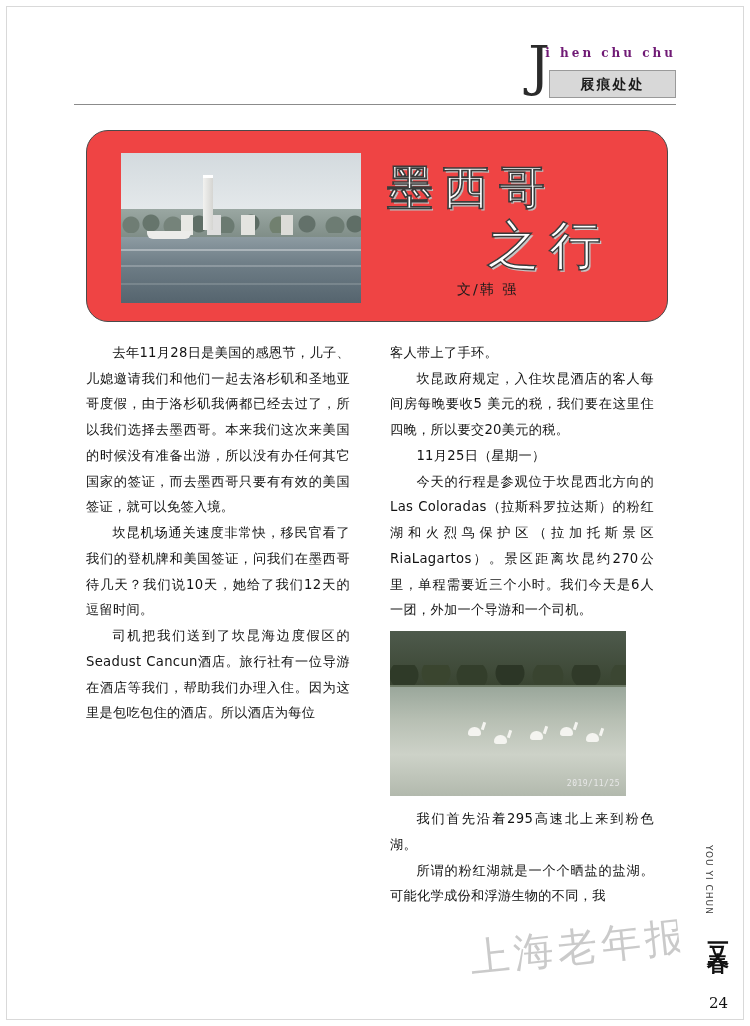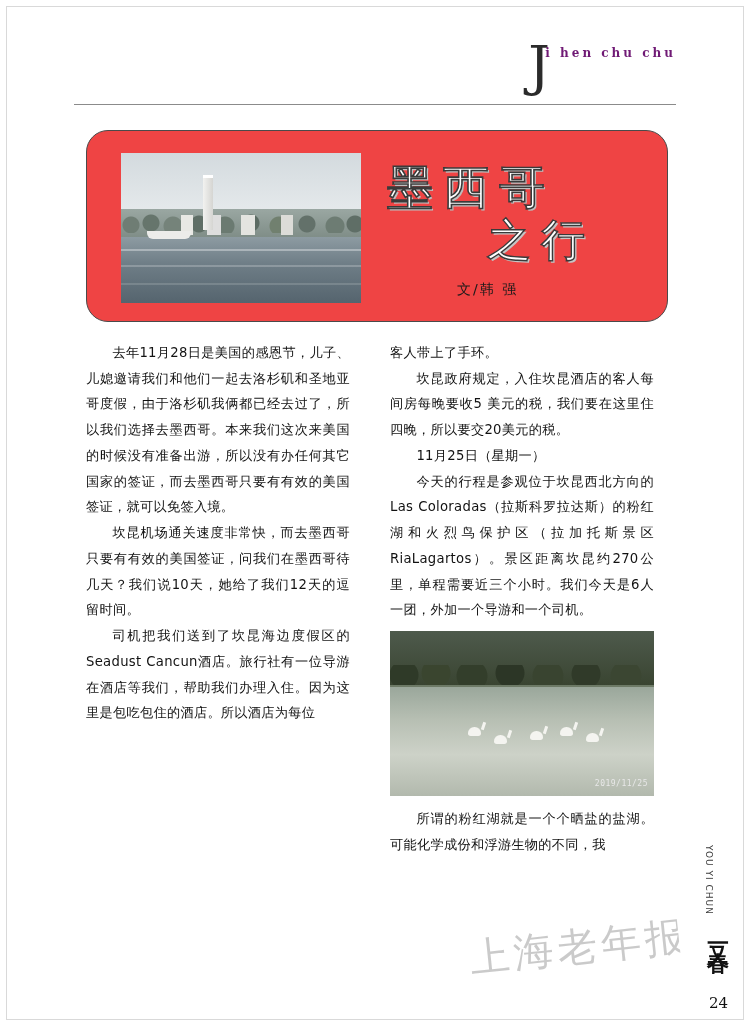--- a/index.html
+++ b/index.html
@@ -161,21 +161,21 @@
     color: #ffffff;
     -webkit-text-stroke: 1.6px #3a3a3a;
     text-shadow: 2px 2px 0 #bdbdbd;
     white-space: nowrap;
   }
   .title-cn2 {
     position: absolute;
     left: 400px;
     top: 80px;
     font-family: "DejaVu Serif", "Liberation Serif", serif;
-    font-size: 44px;
+    font-size: 52px;
     letter-spacing: 10px;
     color: #ffffff;
     -webkit-text-stroke: 1.4px #3a3a3a;
     text-shadow: 2px 2px 0 #c5c5c5;
     white-space: nowrap;
   }
   .byline {
     position: absolute;
     left: 370px;
     top: 150px;
@@ -198,21 +198,21 @@
   .col-left  { left: 86px; }
   .col-right { left: 390px; }
   .col p {
     margin: 0 0 0 0;
     text-indent: 2em;
     letter-spacing: 0.3px;
   }
   .col p.noindent { text-indent: 0; }
 
   .photo-sec {
-    width: 264px;
+    width: 236px;
     height: 165px;
     margin: 8px 0 10px 0;
     position: relative;
     overflow: hidden;
     background: linear-gradient(#8e9a8f, #aab3ab);
     border: 0;
   }
   .ps-trees {
     position: absolute; left: 0; top: 0; width: 264px; height: 58px;
     background: linear-gradient(#4e5a4c, #38432f);
@@ -319,20 +319,23 @@
 </head>
 <body>
 
 <div class="page">
 
   <div class="page-border"></div>
 
   <div class="header">
     <div class="hdr-letter">J</div>
     <div class="hdr-pinyin">i hen chu chu</div>
+    <div class="hdr-cnbox">
+      <div class="hdr-cn">屐痕处处</div>
+    </div>
   </div>
   <div class="hdr-rule"></div>
 
   <div class="titlecard">
     <div class="photo-main">
       <div class="ph-sky"></div>
       <div class="ph-land"></div>
       <div class="ph-trees"></div>
       <div class="ph-buildings"></div>
       <div class="ph-tower"></div>
@@ -342,21 +345,21 @@
       <div class="ph-wave3"></div>
       <div class="ph-boat"></div>
     </div>
     <div class="title-cn">墨西哥</div>
     <div class="title-cn2">之行</div>
     <div class="byline">文/韩  强</div>
   </div>
 
   <div class="col col-left">
     <p>去年11月28日是美国的感恩节，儿子、儿媳邀请我们和他们一起去洛杉矶和圣地亚哥度假，由于洛杉矶我俩都已经去过了，所以我们选择去墨西哥。本来我们这次来美国的时候没有准备出游，所以没有办任何其它国家的签证，而去墨西哥只要有有效的美国签证，就可以免签入境。</p>
-    <p>坎昆机场通关速度非常快，而去墨西哥只要有有效的美国签证，问我们在墨西哥待几天？我们说10天，她给了我们12天的逗留时间。</p>
+    <p>坎昆机场通关速度非常快，移民官看了我们的登机牌和美国签证，问我们在墨西哥待几天？我们说10天，她给了我们12天的逗留时间。</p>
     <p>司机把我们送到了坎昆海边度假区的Seadust  Cancun酒店。旅行社有一位导游在酒店等我们，帮助我们办理入住。因为这里是包吃包住的酒店。所以酒店为每位</p>
   </div>
 
   <div class="col col-right">
     <p class="noindent">客人带上了手环。</p>
     <p>坎昆政府规定，入住坎昆酒店的客人每间房每晚要收5  美元的税，我们要在这里住四晚，所以要交20美元的税。</p>
     <p>11月25日（星期一）</p>
     <p>今天的行程是参观位于坎昆西北方向的Las   Coloradas（拉斯科罗拉达斯）的粉红湖和火烈鸟保护区（拉加托斯景区RiaLagartos）。景区距离坎昆约270公里，单程需要近三个小时。我们今天是6人一团，外加一个导游和一个司机。</p>
 
     <div class="photo-sec">
@@ -364,20 +367,21 @@
       <div class="ps-shore"></div>
       <div class="ps-water"></div>
       <div class="bird b1"></div>
       <div class="bird b2"></div>
       <div class="bird b3"></div>
       <div class="bird b4"></div>
       <div class="bird b5"></div>
       <div class="ps-date">2019/11/25</div>
     </div>
 
+    <p>我们首先沿着295高速北上来到粉色湖。</p>
     <p>所谓的粉红湖就是一个个晒盐的盐湖。可能化学成份和浮游生物的不同，我</p>
   </div>
 
   <div class="side-pinyin">YOU YI CHUN</div>
   <div class="watermark">上海老年报</div>
   <div class="side-cn">又一春</div>
   <div class="pagenum">24</div>
 
 </div>
 

